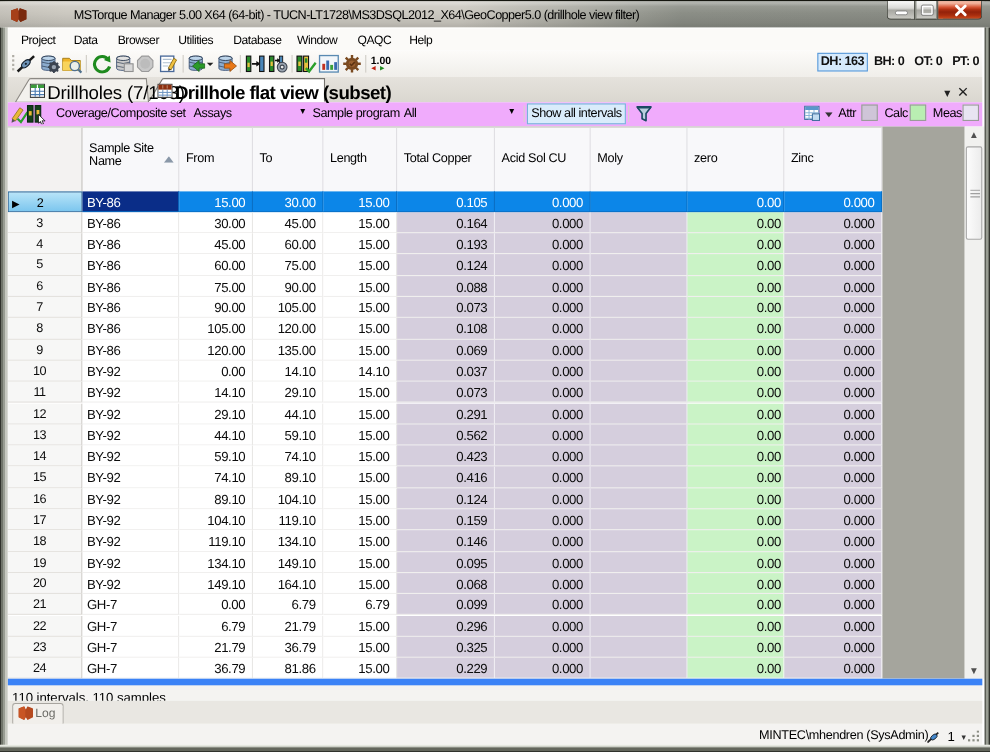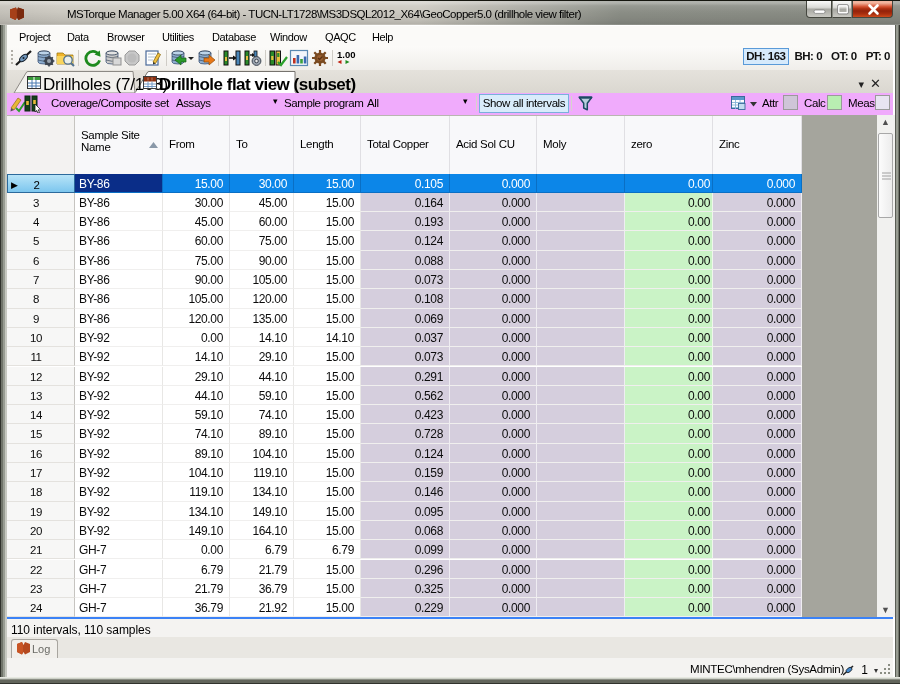--- a/index.html
+++ b/index.html
@@ -90,21 +90,21 @@
 .c.from,.c.to,.c.len { background:#fff; border-right:1px solid #e8e7e5; }
 .c.tc,.c.acid,.c.moly,.c.zinc { background:#d5cedd; border-right:1px solid #efedf2; }
 .c.zero { background:#caf3c6; border-right:1px solid #eef7ec; padding-right:2px; }
 
 .row.sel .c { background:#0c86e8; color:#fff; border-bottom-color:#0a6fc4; border-right-color:#0a6fc4; }
 .row.sel .c.name { background:#0a2d88; }
 .row.sel .c.rh { background:linear-gradient(#b8e4f8,#7cc6ee); border:1px solid #2c6a9c; color:#000; }
 .row.sel .c.rh .arr { position:absolute; left:3px; top:0; font-size:9px; color:#000; }
 
 
-#statusrow { position:absolute; left:7px; right:7px; top:617px; height:20px; background:#f4f3f1; border-top:2px solid #3b82f6; }
+#statusrow { position:absolute; left:7px; right:7px; top:617px; height:20px; background:#f4f3f1; border-top:6px solid #3b82f6; }
 #statusrow .l { position:absolute; left:4px; top:4px; font-size:12px; letter-spacing:-0.05px; color:#000; }
 #statusrow .r { position:absolute; right:16px; top:4px; font-size:11.5px; letter-spacing:-0.32px; color:#8a8a86; }
 #logrow { position:absolute; left:7px; right:7px; top:637px; height:21px; background:#e9e7e2; }
 #logtab { position:absolute; left:4px; top:2px; width:47px; height:19px; background:#f1efeb; border:1px solid #a8a59f; border-bottom:none; border-radius:3px 3px 0 0; }
 #logtab .t { position:absolute; left:20px; top:3px; font-size:11px; color:#6b6b66; }
 #bstatus { position:absolute; left:7px; right:7px; top:658px; height:19px; background:#f4f3f1; }
 #bstatus .t { position:absolute; right:49px; top:5px; font-size:11.5px; letter-spacing:-0.3px; color:#000; }
 #bstatus .n { position:absolute; right:25px; top:5px; font-size:12px; color:#000; }
 #bstatus .da { position:absolute; right:15px; top:8px; font-size:8px; color:#333; }
 #grip { position:absolute; right:1px; bottom:1px; width:12px; height:12px; }
@@ -523,21 +523,21 @@
       <div class="c moly"></div>
       <div class="c num zero">0.00</div>
       <div class="c num zinc">0.000</div>
     </div>
 <div class="row" style="top:308.4px">
       <div class="c rh"><span class="rn">15</span></div>
       <div class="c name">BY-92</div>
       <div class="c num from">74.10</div>
       <div class="c num to">89.10</div>
       <div class="c num len">15.00</div>
-      <div class="c num tc">0.728</div>
+      <div class="c num tc">0.416</div>
       <div class="c num acid">0.000</div>
       <div class="c moly"></div>
       <div class="c num zero">0.00</div>
       <div class="c num zinc">0.000</div>
     </div>
 <div class="row" style="top:327.7px">
       <div class="c rh"><span class="rn">16</span></div>
       <div class="c name">BY-92</div>
       <div class="c num from">89.10</div>
       <div class="c num to">104.10</div>
@@ -629,21 +629,21 @@
       <div class="c num tc">0.325</div>
       <div class="c num acid">0.000</div>
       <div class="c moly"></div>
       <div class="c num zero">0.00</div>
       <div class="c num zinc">0.000</div>
     </div>
 <div class="row" style="top:482.1px">
       <div class="c rh"><span class="rn">24</span></div>
       <div class="c name">GH-7</div>
       <div class="c num from">36.79</div>
-      <div class="c num to">21.92</div>
+      <div class="c num to">81.86</div>
       <div class="c num len">15.00</div>
       <div class="c num tc">0.229</div>
       <div class="c num acid">0.000</div>
       <div class="c moly"></div>
       <div class="c num zero">0.00</div>
       <div class="c num zinc">0.000</div>
     </div>
 </div>
 
 <div id="vscroll">

